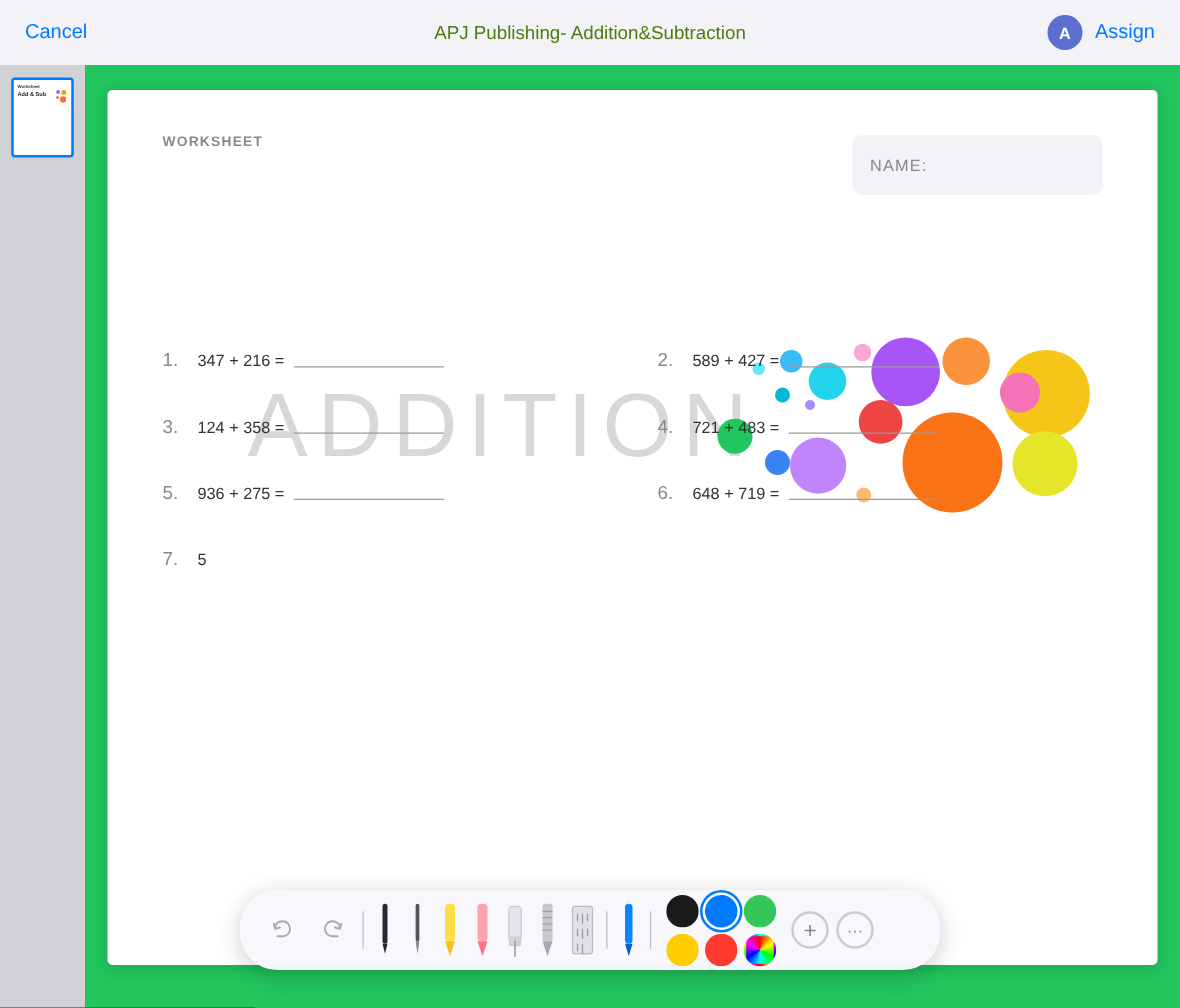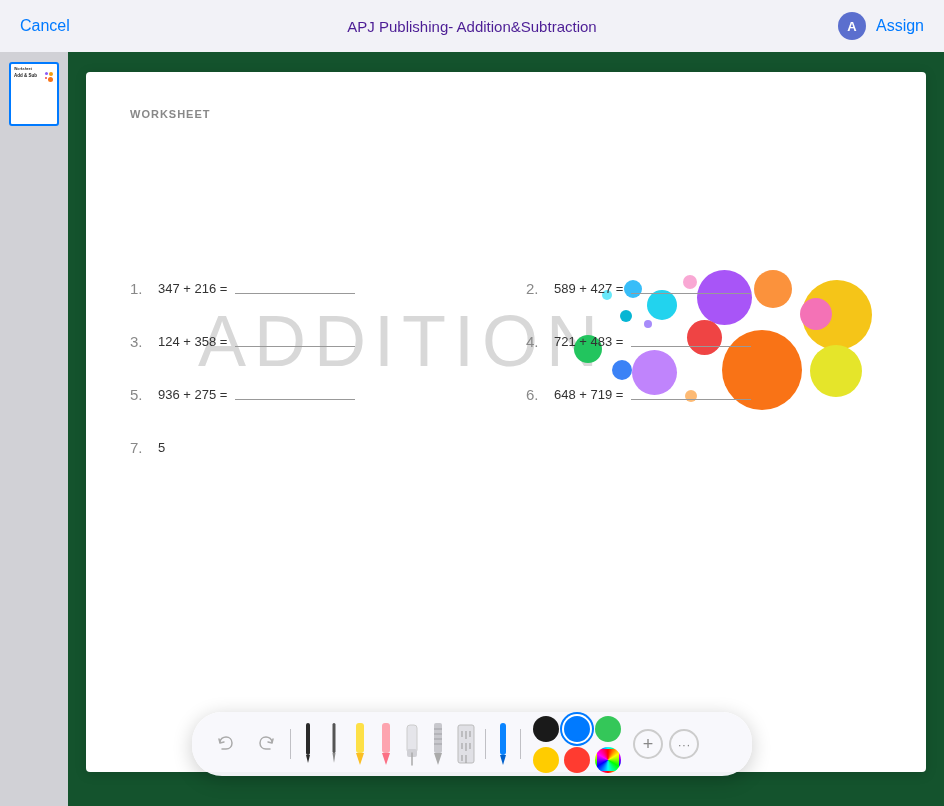--- a/index.html
+++ b/index.html
@@ -22,21 +22,21 @@
       padding: 0 20px;
       position: relative;
       z-index: 10;
     }
     .top-bar-title {
       position: absolute;
       left: 50%;
       transform: translateX(-50%);
       font-size: 15px;
       font-weight: 500;
-      color: #4c1d95;
+      color: #4d7c0f;
     }
     .cancel-btn {
       font-size: 16px;
       color: #007aff;
       background: none;
       border: none;
       cursor: pointer;
       font-family: inherit;
     }
     .top-bar-right {
@@ -63,21 +63,21 @@
       border: none;
       cursor: pointer;
       font-family: inherit;
       font-weight: 500;
     }
 
     
     .main-area {
       display: flex;
       height: calc(806px - 52px);
-      background: #14532d;
+      background: #22c55e;
     }
 
     
     .sidebar {
       width: 68px;
       background: #d1d1d6;
       display: flex;
       flex-direction: column;
       align-items: center;
       padding-top: 10px;
@@ -352,20 +352,23 @@
         </div>
       </div>
     </div>
   </div>
 
   <div class="doc-area">
     <div class="worksheet-page">
 
       <div class="ws-label">WORKSHEET</div>
 
+      <div class="name-box">
+        <span>NAME:</span>
+      </div>
 
       <div class="ws-content">
 
         <div class="watermark-text">ADDITION</div>
 
         <div class="bubbles-container">
 
           <div class="bubble" style="width:70px;height:70px;background:#f5c518;top:10px;right:0px;"></div>
 
           <div class="bubble" style="width:80px;height:80px;background:#f97316;top:60px;right:70px;"></div>

